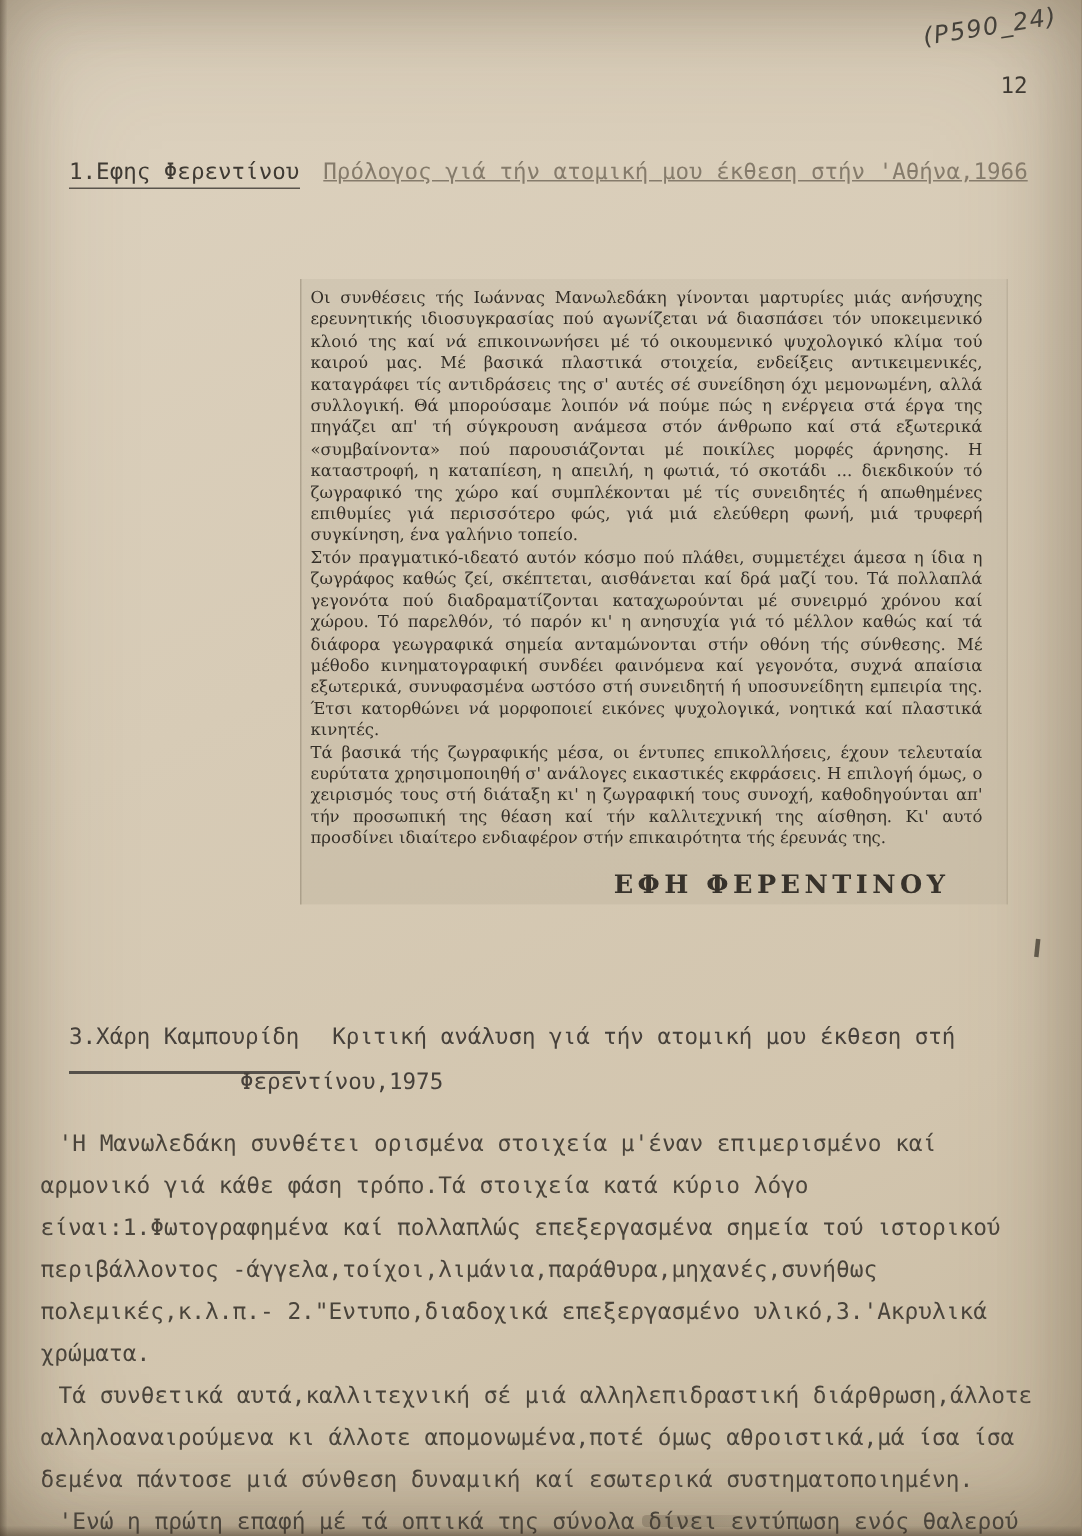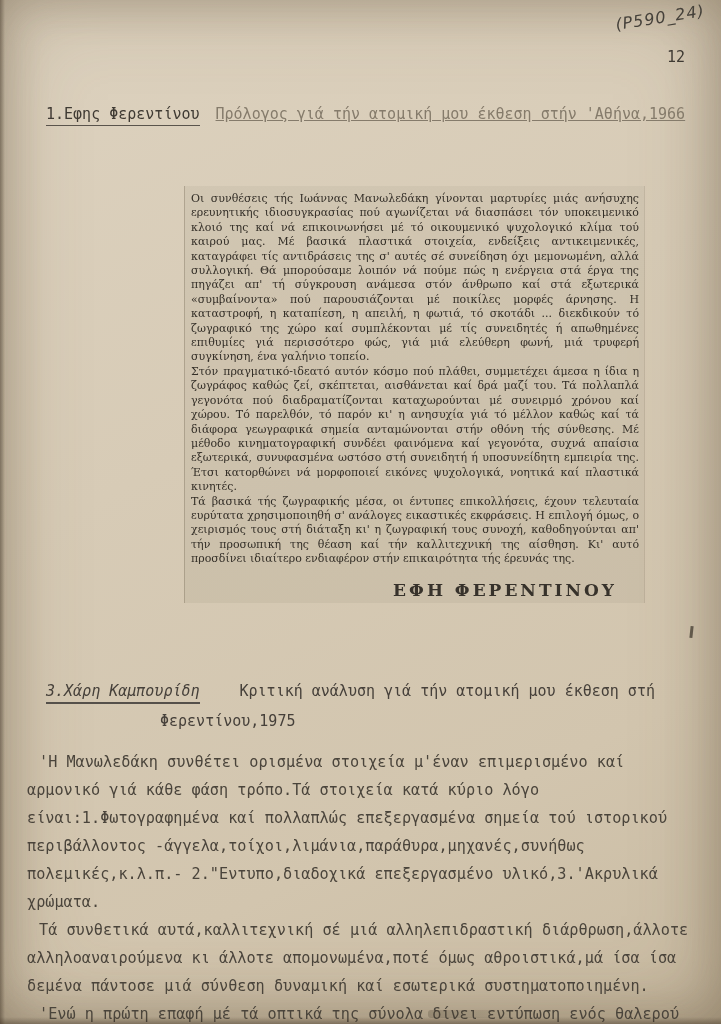--- a/index.html
+++ b/index.html
@@ -55,23 +55,23 @@
     border-bottom: 1.5px solid #5a544c;
     padding-bottom: 2px;
   }
   .heading1 .htitle {
     margin-left: 16px;
     color: #857b6b;
     text-decoration: underline;
   }
 
   .excerpt {
-    position: absolute; left: 184px; top: 186px;
+    position: absolute; left: 200px; top: 186px;
     width: 448px;
-    padding: 6px 5px 4px 6px;
+    padding: 6px 16px 4px 6px;
     background: linear-gradient(180deg, rgba(196,186,166,0.40), rgba(189,178,156,0.40));
     border-left: 1px solid rgba(92,80,60,0.28);
     border-right: 1px solid rgba(92,80,60,0.12);
     font-family: "DejaVu Serif", serif;
     font-size: 11px; line-height: 14.4px;
     color: #332e27;
     text-align: justify;
   }
   .excerpt p { margin: 0; }
   .signature {
@@ -84,24 +84,23 @@
   }
 
   .heading2 {
     position: absolute; left: 46px; top: 676px;
     font-size: 15px; line-height: 30px;
     color: #46403a;
     white-space: nowrap;
   }
   .heading2 .hname {
     border-bottom: 2px solid #55504a;
-    padding-bottom: 2px;
-    font-style: italic;
+    padding-bottom: 14px;
   }
-  .heading2 .htitle { margin-left: 40px; }
+  .heading2 .htitle { margin-left: 22px; }
   .heading2 .hline2 { margin-left: 114px; }
 
   .body3 {
     position: absolute; left: 27px; top: 748px;
     width: 678px;
     font-size: 15.2px; line-height: 28px;
     color: #4a443b;
   }
   .body3 p { margin: 0; text-indent: 12px; }
 

